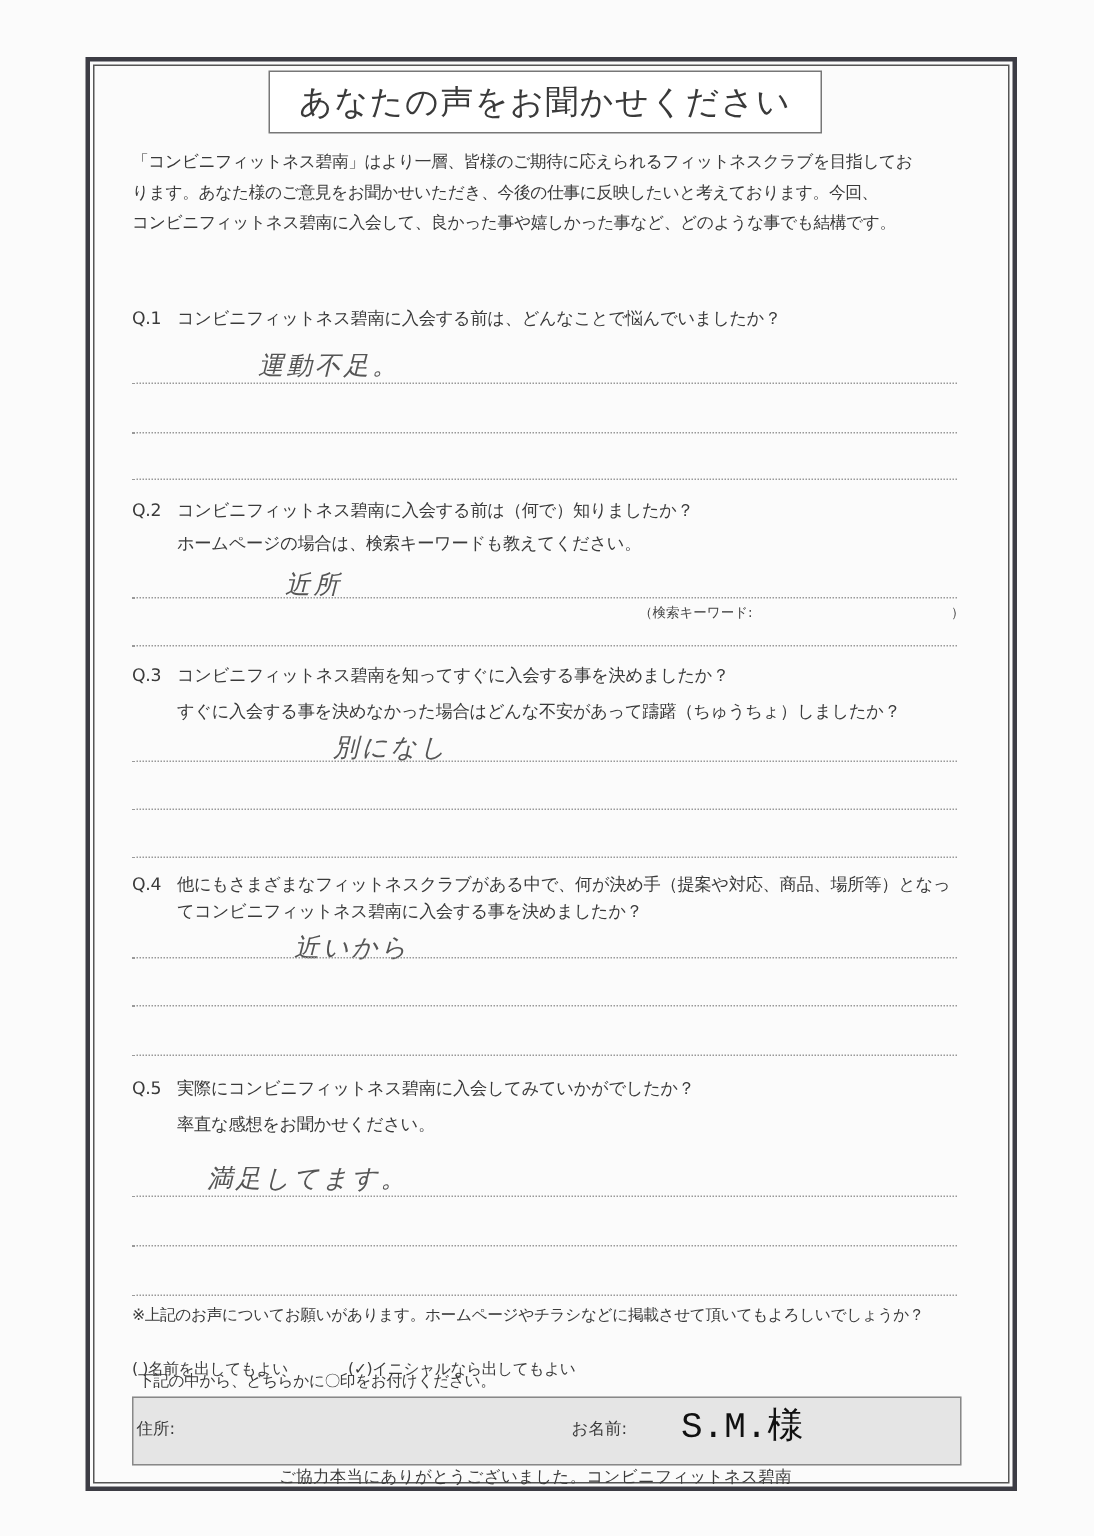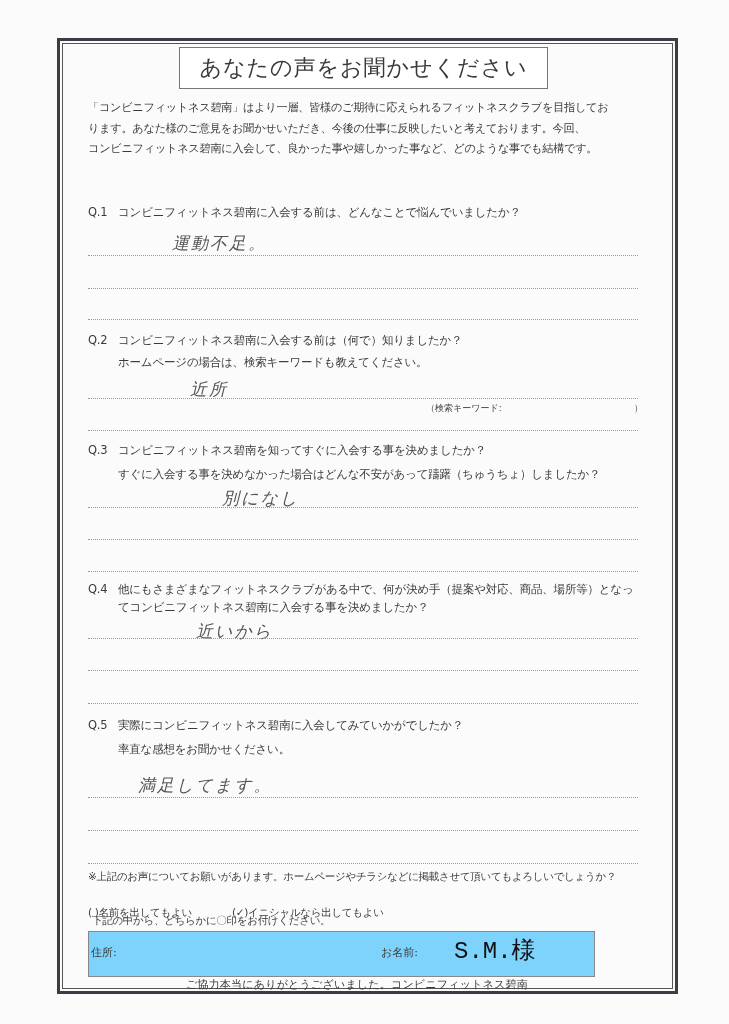--- a/index.html
+++ b/index.html
@@ -34,22 +34,22 @@
     border-top: 1px dotted #999;
   }
   .hw {
     position: absolute; font-family: "DejaVu Serif", serif; font-size: 17px; color: #555;
     letter-spacing: 2px; font-style: italic;
   }
   .keyword { position: absolute; left: 426px; top: 402px; font-size: 9px; color: #444; white-space: nowrap; }
   .keyword .close { position: absolute; left: 208px; top: 0; }
   .note { position: absolute; left: 88px; font-size: 10.5px; color: #3a3a3a; white-space: nowrap; letter-spacing: -0.3px; }
   .name-box {
-    position: absolute; left: 88px; top: 931px; width: 507px; height: 46px;
-    border: 1px solid #888; box-sizing: border-box; background: #7dd3fc;
+    position: absolute; left: 88px; top: 931px; width: 553px; height: 46px;
+    border: 1px solid #888; box-sizing: border-box; background: #e5e5e5;
   }
   .addr-label { position: absolute; left: 2px; top: 13px; font-size: 11px; color: #3a3a3a; }
   .name-label { position: absolute; left: 292px; top: 13px; font-size: 11px; color: #3a3a3a; }
   .name-value { position: absolute; left: 365px; top: 2px; font-family: Liberation Mono, monospace; font-size: 24px; color: #111; }
   .thanks {
     position: absolute; left: 186px; top: 977px; font-size: 11px; color: #3a3a3a;
     white-space: nowrap; letter-spacing: 0.2px;
   }
 </style>
 </head>

